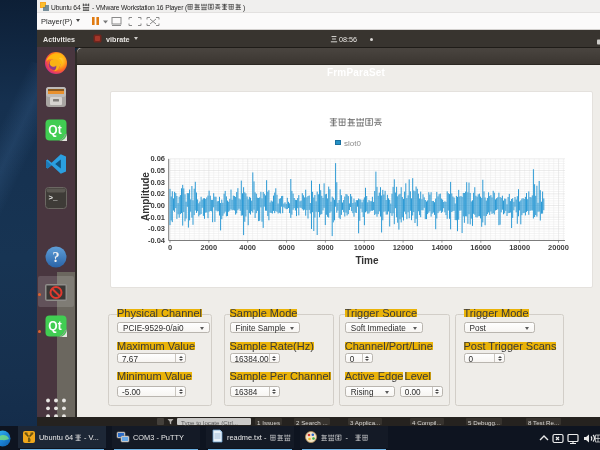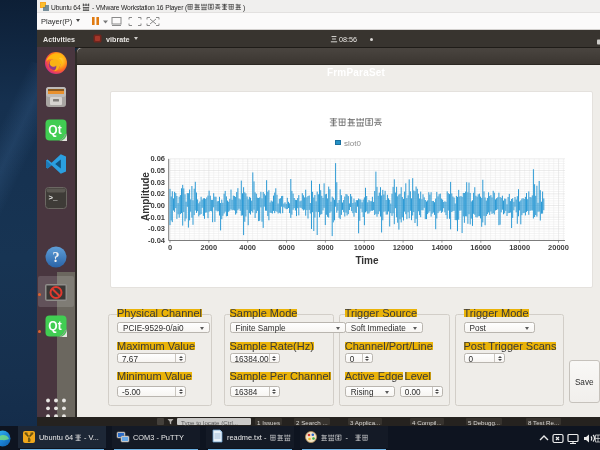--- a/index.html
+++ b/index.html
@@ -257,21 +257,21 @@
     </div>
     <div class="flabel" style="left:117px;top:371.5px">Minimum Value</div>
     <div class="spin" style="left:117px;top:386px;width:69px;height:10.5px">
       <div class="v">-5.00</div>
       <div class="btns">
         <div class="up"></div>
         <div class="dn"></div>
       </div>
     </div>
     <div class="flabel" style="left:229.5px;top:308.5px">Sample Mode</div>
-    <div class="dd" style="left:229.5px;top:322px;width:116px;height:10.5px">
+    <div class="dd" style="left:229.5px;top:322px;width:70px;height:10.5px">
       <div class="v">Finite Sample</div>
       <div class="car"></div>
     </div>
     <div class="flabel" style="left:229.5px;top:341.5px">Sample Rate(Hz)</div>
     <div class="spin" style="left:229.5px;top:352.8px;width:50px;height:10.5px">
       <div class="v">16384.00</div>
       <div class="btns">
         <div class="up"></div>
         <div class="dn"></div>
       </div>
@@ -316,21 +316,20 @@
       <div class="car"></div>
     </div>
     <div class="flabel" style="left:463.5px;top:341.5px">Post Trigger Scans</div>
     <div class="spin" style="left:463.5px;top:352.8px;width:41.5px;height:10.5px">
       <div class="v">0</div>
       <div class="btns">
         <div class="up"></div>
         <div class="dn"></div>
       </div>
     </div>
-    <div class="btn" style="left:568.5px;top:360px;height:43px;line-height:43px">Save</div>
   </div>
 <div class="abs dock">
     <div style="position:absolute;left:19.5px;top:225.5px;width:18.5px;height:146px;background:#6b675f"></div>
     <svg class="icon" style="top:4px" width="24" height="24" viewBox="0 0 24 24">
 <defs>
         <radialGradient id="ffg" cx="0.62" cy="0.38" r="0.72">
           <stop offset="0%" stop-color="#ffdd44"></stop>
           <stop offset="38%" stop-color="#ffaf1a"></stop>
           <stop offset="62%" stop-color="#ff6d1f"></stop>
           <stop offset="85%" stop-color="#e0356e"></stop>

